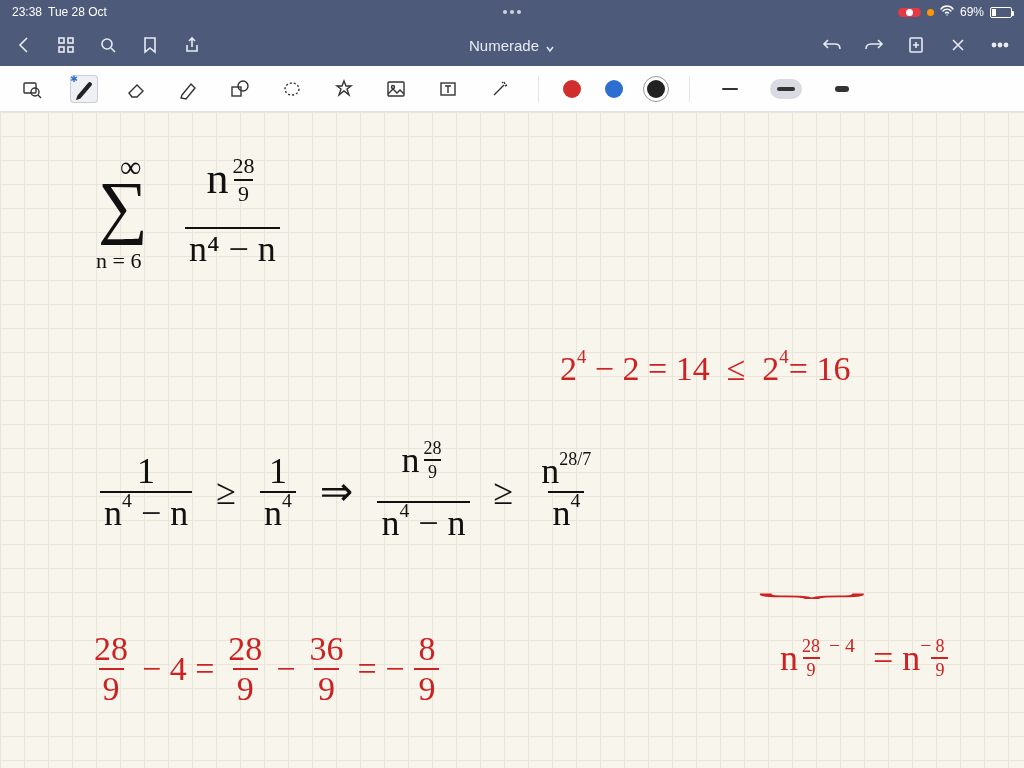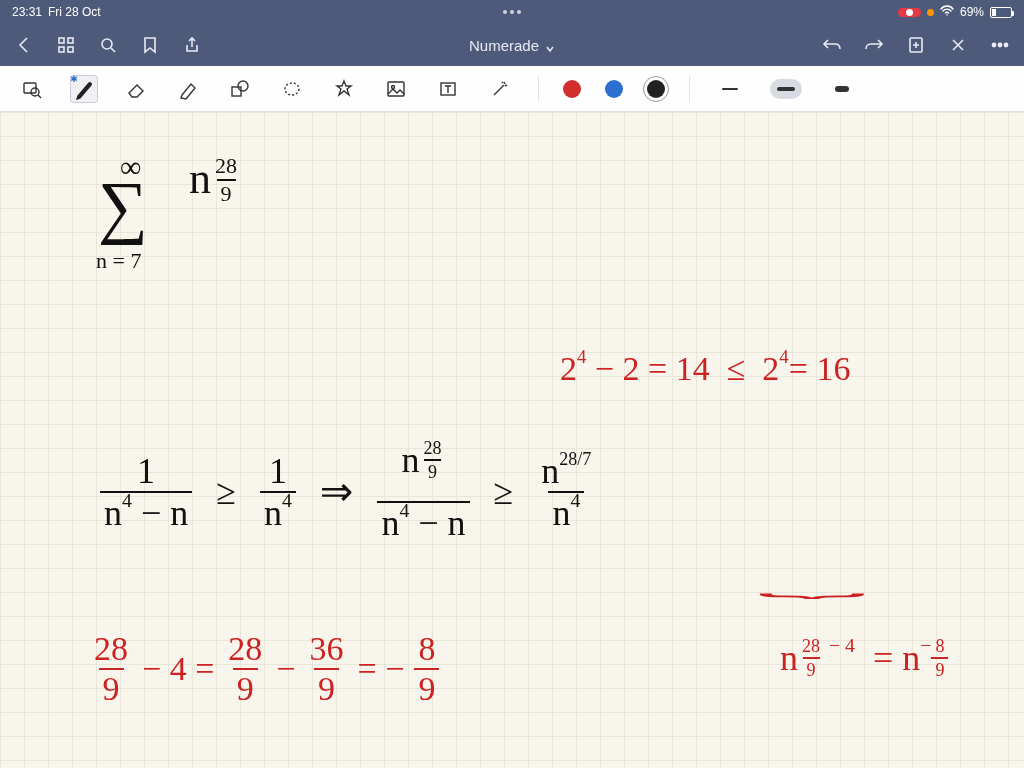--- a/index.html
+++ b/index.html
@@ -56,22 +56,22 @@
   .sup{ font-size:0.55em; position:relative; top:-0.9em; }
   .sigma{ font-size:70px; line-height:1;}
   .sum-top{ font-size:26px; position:absolute; }
   .sum-bot{ font-size:22px; position:absolute; }
 </style>
 </head>
 <body>
 
 <div class="statusbar">
   <div class="sb-left">
-    <span>23:31</span>
-    <span>Fri 28 Oct</span>
+    <span>23:38</span>
+    <span>Tue 28 Oct</span>
   </div>
   <div class="sb-center">
     <span class="sb-dot"></span>
       <span class="sb-dot"></span>
       <span class="sb-dot"></span>
   </div>
   <div class="sb-right">
     <span class="rec-pill">
       <span class="rec-dot"></span>
     </span>
@@ -229,30 +229,31 @@
     </span>
   <span class="stroke-opt">
       <span class="stroke-line" style="width:14px;height:6px"></span>
     </span>
 </div>
 
 <div class="canvas-wrap">
 
   <div class="hand sum-top" style="left:120px;top:38px;font-size:30px">∞</div>
   <div class="hand sigma" style="left:98px;top:60px">∑</div>
-  <div class="hand sum-bot" style="left:96px;top:136px">n = 7</div>
+  <div class="hand sum-bot" style="left:96px;top:136px">n = 6</div>
 
   <div class="hand" style="left:185px;top:44px;font-size:40px">
     <span class="frac">
       <span class="num">
         <span style="font-size:44px">n</span><span class="sup"><span class="frac" style="font-size:22px">
               <span class="num">28</span>
               <span class="den">9</span>
             </span></span>
       </span>
+      <span class="den" style="font-size:36px">n⁴ − n</span>
     </span>
   </div>
 
   <div class="hand red" style="left:560px;top:238px;font-size:34px">
     2<span class="sup">4</span> − 2 = 14&nbsp;&nbsp;≤&nbsp;&nbsp;2<span class="sup">4</span>= 16
   </div>
 
   <div class="hand" style="left:100px;top:330px;font-size:36px;display:flex;align-items:center;gap:24px">
     <span class="frac">
         <span class="num">1</span>

